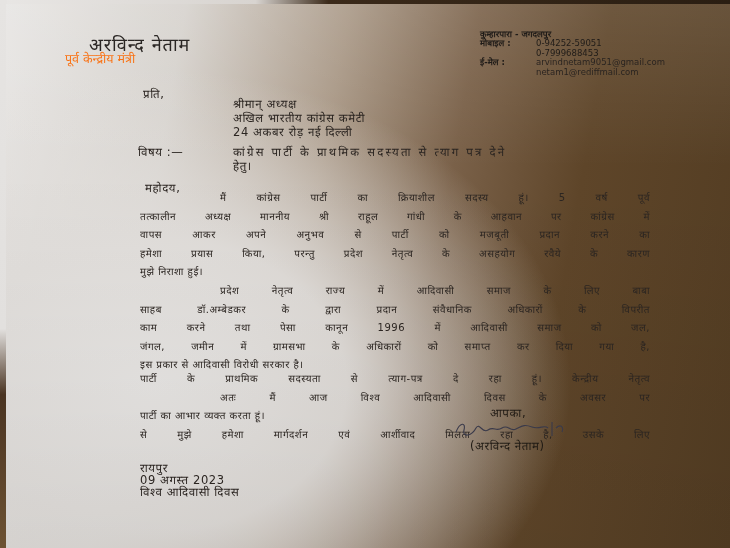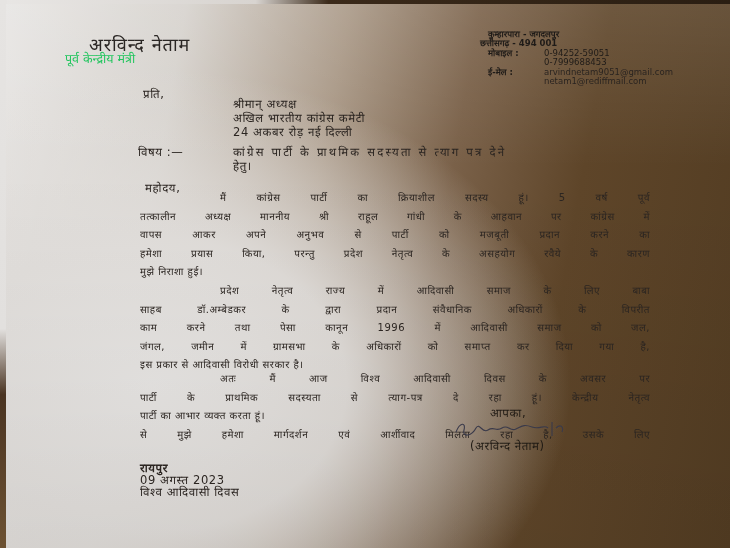--- a/index.html
+++ b/index.html
@@ -22,47 +22,44 @@
       radial-gradient(ellipse 560px 420px at 20% 70%, rgba(230,228,226,1) 0%, rgba(225,222,219,0.95) 35%, rgba(170,160,150,0.0) 75%),
       linear-gradient(100deg, #e7e5e3 0%, #d6d2cd 22%, #a99886 42%, #7a6149 58%, #5e4529 74%, #523c22 100%);
   }
   .paper::after {
     content:""; position:absolute; inset:0;
     background:linear-gradient(180deg, rgba(255,255,255,0.10) 0%, rgba(0,0,0,0) 30%, rgba(0,0,0,0.05) 100%);
   }
   .ink { color:#2b2521; }
   .txt { position:absolute; white-space:nowrap; font-size:11.5px; letter-spacing:0.6px; }
   .name { position:absolute; left:65px; top:32px; font-size:18px; font-family:"DejaVu Serif", serif; letter-spacing:1px; color:#2a2624;margin-left:24px; }
-  .subtitle { position:absolute; left:65px; top:50px; font-size:12.5px; color:#22c55e; }
+  .subtitle { position:absolute; left:65px; top:50px; font-size:12.5px; color:#f97316; }
   .addr { position:absolute; left:480px; top:30px; font-size:8.5px; line-height:9.4px; color:#1f1b18; font-weight:bold; }
   .addr .row { display:flex; }
-  .addr .k { width:56px;margin-left:8px; }
+  .addr .k { width:56px; }
   .para { position:absolute; left:140px; width:510px; font-size:10px; line-height:18.6px; letter-spacing:0.5px; text-align:justify; text-align-last:justify; }
   .para .line { display:block; white-space:nowrap; text-align:justify; text-align-last:justify; }
   .para .line.last { text-align-last:left; }
   .para .indent { padding-left:80px; }
   .signature { position:absolute; left:430px; top:404px; width:100px; height:24px; }
 </style>
 </head>
 <body>
 
 <div class="bg-top"></div>
 <div class="bg-left"></div>
 
 <div class="paper"></div>
 
 <div class="name">अरविन्द नेताम</div>
 <div class="subtitle">पूर्व केन्द्रीय मंत्री</div>
 
 <div class="addr">
   <div class="row">
       <span class="k" style="width:auto">कुम्हारपारा - जगदलपुर</span>
-    </div>
-  <div class="row">
-      <span>छत्तीसगढ़ - 494  001</span>
     </div>
   <div class="row">
       <span class="k">मोबाइल :</span>
       <span style="font-weight:normal">0-94252-59051</span>
     </div>
   <div class="row">
       <span class="k"></span>
       <span style="font-weight:normal">0-7999688453</span>
     </div>
   <div class="row">
@@ -96,27 +93,27 @@
 
 <div class="para ink" style="top:282px;">
   <span class="line indent">प्रदेश नेतृत्व राज्य में आदिवासी समाज के लिए बाबा</span>
   <span class="line">साहब डॉ.अम्बेडकर के द्वारा प्रदान संवैधानिक अधिकारों के विपरीत</span>
   <span class="line">काम करने तथा पेसा कानून 1996 में आदिवासी समाज को जल,</span>
   <span class="line">जंगल, जमीन में ग्रामसभा के अधिकारों को समाप्त कर दिया गया है,</span>
   <span class="line last">इस प्रकार से आदिवासी विरोधी सरकार है।</span>
 </div>
 
 <div class="para ink" style="top:370px;">
+  <span class="line">पार्टी के प्राथमिक सदस्यता से त्याग-पत्र दे रहा हूं। केन्द्रीय नेतृत्व</span>
   <span class="line indent">अतः मैं आज विश्व आदिवासी दिवस के अवसर पर</span>
-  <span class="line">पार्टी के प्राथमिक सदस्यता से त्याग-पत्र दे रहा हूं। केन्द्रीय नेतृत्व</span>
   <span class="line last">पार्टी का आभार व्यक्त करता हूं।</span>
   <span class="line">से मुझे हमेशा मार्गदर्शन एवं आर्शीवाद मिलता रहा है, उसके लिए</span>
 </div>
 
 <div class="txt" style="left:490px;top:405px;color:#201a14;">आपका,</div>
 <svg class="signature" style="left:452px;top:418px;width:120px;height:22px;" viewBox="0 0 120 22">
   <path d="M4 14 C8 4, 14 4, 12 12 S20 18, 24 10 C28 4, 30 16, 36 12 C42 8, 44 14, 50 10 C56 6, 58 14, 64 11 C70 8, 72 6, 80 9 C88 12, 92 6, 96 10 M100 4 L100 18 M104 10 C108 6, 112 8, 110 14" fill="none" stroke="#3a3a4a" stroke-width="1.1"></path>
 </svg>
 <div class="txt" style="left:470px;top:438px;color:#1f1a14;">(अरविन्द नेताम)</div>
 
-<div class="txt ink" style="left:140px;top:460px;font-weight:bold;">रायपुर</div>
+<div class="txt ink" style="left:140px;top:460px;">रायपुर</div>
 <div class="txt ink" style="left:140px;top:472px;">09 अगस्त 2023</div>
 <div class="txt ink" style="left:140px;top:484px;">विश्व आदिवासी दिवस</div>
 
 </body></html>

